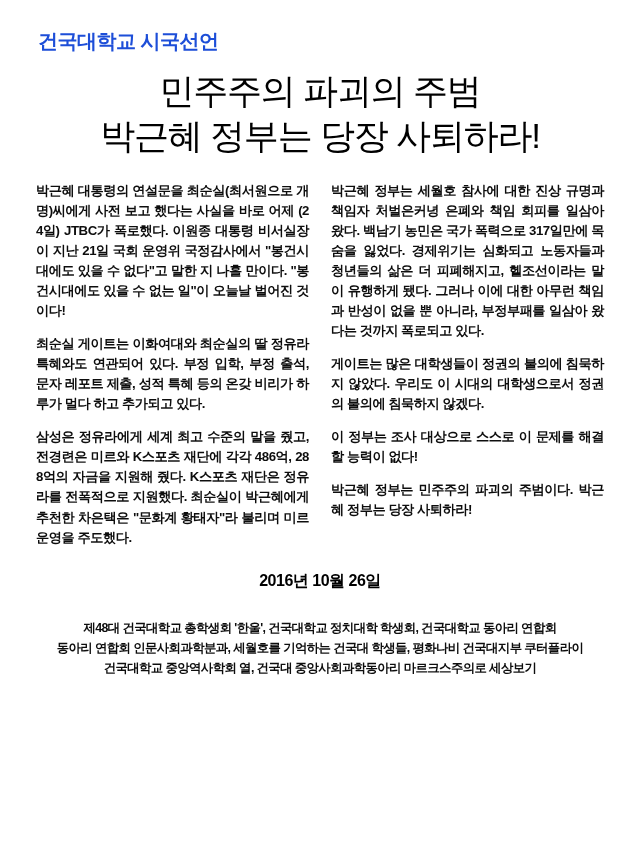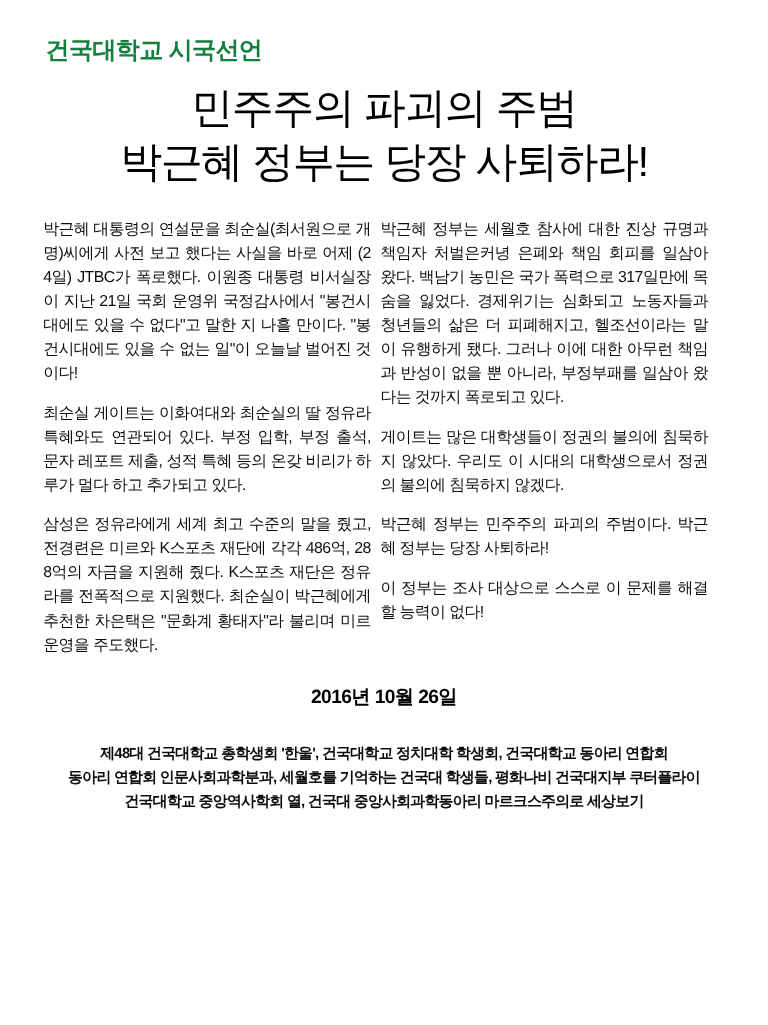--- a/index.html
+++ b/index.html
@@ -18,40 +18,41 @@
     width: 640px;
     height: 854px;
     box-sizing: border-box;
     padding: 28px 36px 10px 36px;
     position: relative;
   }
   .org-title {
     font-size: 20px;
     font-weight: bold;
     letter-spacing: -0.5px;
-    color: #15803d;
+    color: #1d4ed8;
     margin: 0 0 14px 2px;
   }
   .headline {
     text-align: center;
     font-size: 35px;
     font-weight: normal;
     line-height: 1.28;
     letter-spacing: -1.2px;
     color: #000;
     margin: 6px 0 22px 0;
   }
   .headline .line {
     display: block;
     white-space: nowrap;
   }
   .columns {
     display: flex;
-    gap: 8px;
+    gap: 22px;
     align-items: flex-start;
+    font-weight: bold;
   }
   .col {
     width: 273px;
     flex: 0 0 273px;
   }
   .col p {
     margin: 0 0 13px 0;
     font-size: 13.2px;
     line-height: 1.52;
     letter-spacing: -0.45px;
@@ -94,22 +95,22 @@
 
   <div class="columns">
     <div class="col">
       <p>박근혜 대통령의 연설문을 최순실(최서원으로 개명)씨에게 사전 보고 했다는 사실을 바로 어제 (24일) JTBC가 폭로했다. 이원종 대통령 비서실장이 지난 21일 국회 운영위 국정감사에서 "봉건시대에도 있을 수 없다"고 말한 지 나흘 만이다. "봉건시대에도 있을 수 없는 일"이 오늘날 벌어진 것이다!</p>
       <p>최순실 게이트는 이화여대와 최순실의 딸 정유라 특혜와도 연관되어 있다. 부정 입학, 부정 출석, 문자 레포트 제출, 성적 특혜 등의 온갖 비리가 하루가 멀다 하고 추가되고 있다.</p>
       <p>삼성은 정유라에게 세계 최고 수준의 말을 줬고, 전경련은 미르와 K스포츠 재단에 각각 486억, 288억의 자금을 지원해 줬다. K스포츠 재단은 정유라를 전폭적으로 지원했다. 최순실이 박근혜에게 추천한 차은택은 "문화계 황태자"라 불리며 미르 운영을 주도했다.</p>
     </div>
     <div class="col">
       <p>박근혜 정부는 세월호 참사에 대한 진상 규명과 책임자 처벌은커녕 은폐와 책임 회피를 일삼아 왔다. 백남기 농민은 국가 폭력으로 317일만에 목숨을 잃었다. 경제위기는 심화되고 노동자들과 청년들의 삶은 더 피폐해지고, 헬조선이라는 말이 유행하게 됐다. 그러나 이에 대한 아무런 책임과 반성이 없을 뿐 아니라, 부정부패를 일삼아 왔다는 것까지 폭로되고 있다.</p>
       <p>게이트는 많은 대학생들이 정권의 불의에 침묵하지 않았다. 우리도 이 시대의 대학생으로서 정권의 불의에 침묵하지 않겠다.</p>
+      <p>이 정부는 조사 대상으로 스스로 이 문제를 해결할 능력이 없다!</p>
       <p>박근혜 정부는 민주주의 파괴의 주범이다. 박근혜 정부는 당장 사퇴하라!</p>
-      <p>이 정부는 조사 대상으로 스스로 이 문제를 해결할 능력이 없다!</p>
     </div>
   </div>
 
   <div class="date">2016년 10월 26일</div>
 
   <div class="signers">
     <span class="srow">제48대 건국대학교 총학생회 '한울', 건국대학교 정치대학 학생회, 건국대학교 동아리 연합회</span>
     <span class="srow">동아리 연합회 인문사회과학분과, 세월호를 기억하는 건국대 학생들, 평화나비 건국대지부 쿠터플라이</span>
     <span class="srow">건국대학교 중앙역사학회 열, 건국대 중앙사회과학동아리 마르크스주의로 세상보기</span>
 

